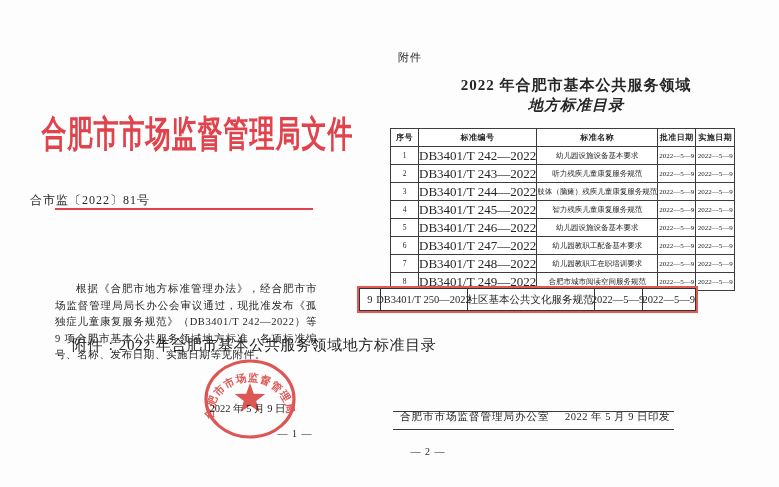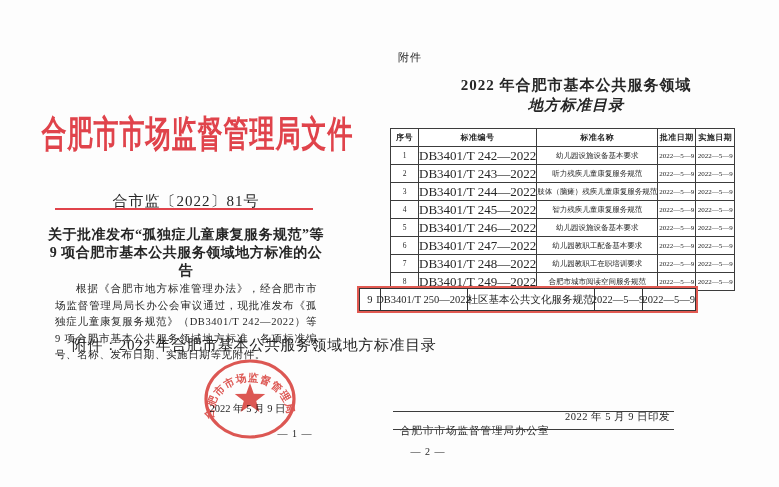--- a/index.html
+++ b/index.html
@@ -12,21 +12,21 @@
   #page1{left:30px;width:335px;}
   #page2{left:380px;width:399px;}
 
   
   .masthead{
     position:absolute;top:110px;left:0;width:335px;text-align:center;
     font-size:25px;font-weight:bold;letter-spacing:1px;
     color:var(--masthead-red,#e0434b);
     transform:scaleY(1.45);transform-origin:center top;white-space:nowrap;
   }
-  .doc-number{position:absolute;top:192px;left:0;width:312px;text-align:center;font-size:15px;letter-spacing:1px;}
+  .doc-number{position:absolute;top:192px;left:0;width:312px;text-align:left;font-size:12px;letter-spacing:1px;}
   .red-rule{position:absolute;top:208px;left:25px;width:258px;height:2px;background:var(--masthead-red,#e0434b);}
   .announce-title{
     position:absolute;top:226px;left:18px;width:276px;text-align:center;
     font-size:14px;font-weight:bold;line-height:18px;letter-spacing:0.5px;
   }
   .body-par{
     position:absolute;top:272px;left:25px;width:262px;
     font-size:10.5px;line-height:16.5px;text-align:justify;text-indent:2em;letter-spacing:0.6px;margin-top:9px;
   }
   .attach-line{position:absolute;top:336px;left:42px;font-size:15px;letter-spacing:0.6px;white-space:nowrap;}
@@ -58,35 +58,31 @@
   .hl-row-inner{display:flex;width:100%;height:100%;border:1px solid #333;box-sizing:border-box;}
   .hl-cell{
     border-right:1px solid #333;display:flex;align-items:center;justify-content:center;
     font-size:10.5px;box-sizing:border-box;white-space:nowrap;
   }
   .hl-c0{width:26px;}.hl-c1{width:87px;}.hl-c2{width:128px;}.hl-c3{width:48px;}
   .hl-c4{flex:1;border-right:none;}
   .footer-rule{position:absolute;left:13px;width:281px;height:1px;background:#3c3c3c;}
   .fr-top{top:411px;}
   .fr-bot{top:429px;}
-  .footer-left{position:absolute;top:424px;left:20px;font-size:10.5px;letter-spacing:1px;white-space:nowrap;}
+  .footer-left{position:absolute;top:410px;left:20px;font-size:10.5px;letter-spacing:1px;white-space:nowrap;}
   .footer-right{position:absolute;top:410px;left:150px;width:140px;text-align:right;font-size:10.5px;letter-spacing:0.5px;white-space:nowrap;}
   .pnum2{position:absolute;top:446px;left:26px;width:44px;text-align:center;font-size:10px;letter-spacing:1px;}
 </style>
 </head>
 <body>
 
 <div class="page" id="page1">
   <div class="masthead">合肥市市场监督管理局文件</div>
   <div class="doc-number">合市监〔2022〕81号</div>
   <div class="red-rule"></div>
-  <div class="announce-title">
-    <div>关于批准发布“孤独症儿童康复服务规范”等</div>
-    <div>9 项合肥市基本公共服务领域地方标准的公告</div>
-  </div>
   <div class="body-par">根据《合肥市地方标准管理办法》，经合肥市市场监督管理局局长办公会审议通过，现批准发布《孤独症儿童康复服务规范》（DB3401/T 242—2022）等 9 项合肥市基本公共服务领域地方标准，各项标准编号、名称、发布日期、实施日期等见附件。</div>
   <div class="attach-line">附件：2022 年合肥市基本公共服务领域地方标准目录</div>
   <div class="issue-date">2022 年 5 月 9 日</div>
   <div class="pnum1">— 1 —</div>
 
   <svg class="stamp" viewBox="0 0 110 100">
     <defs>
       <path id="stamp-arc" d="M 19,71 A 37,34 0 1 1 91,71" fill="none"></path>
     </defs>
     <ellipse cx="55" cy="47" rx="44" ry="38" fill="none" stroke="#d93a35" stroke-width="3.2"></ellipse>

